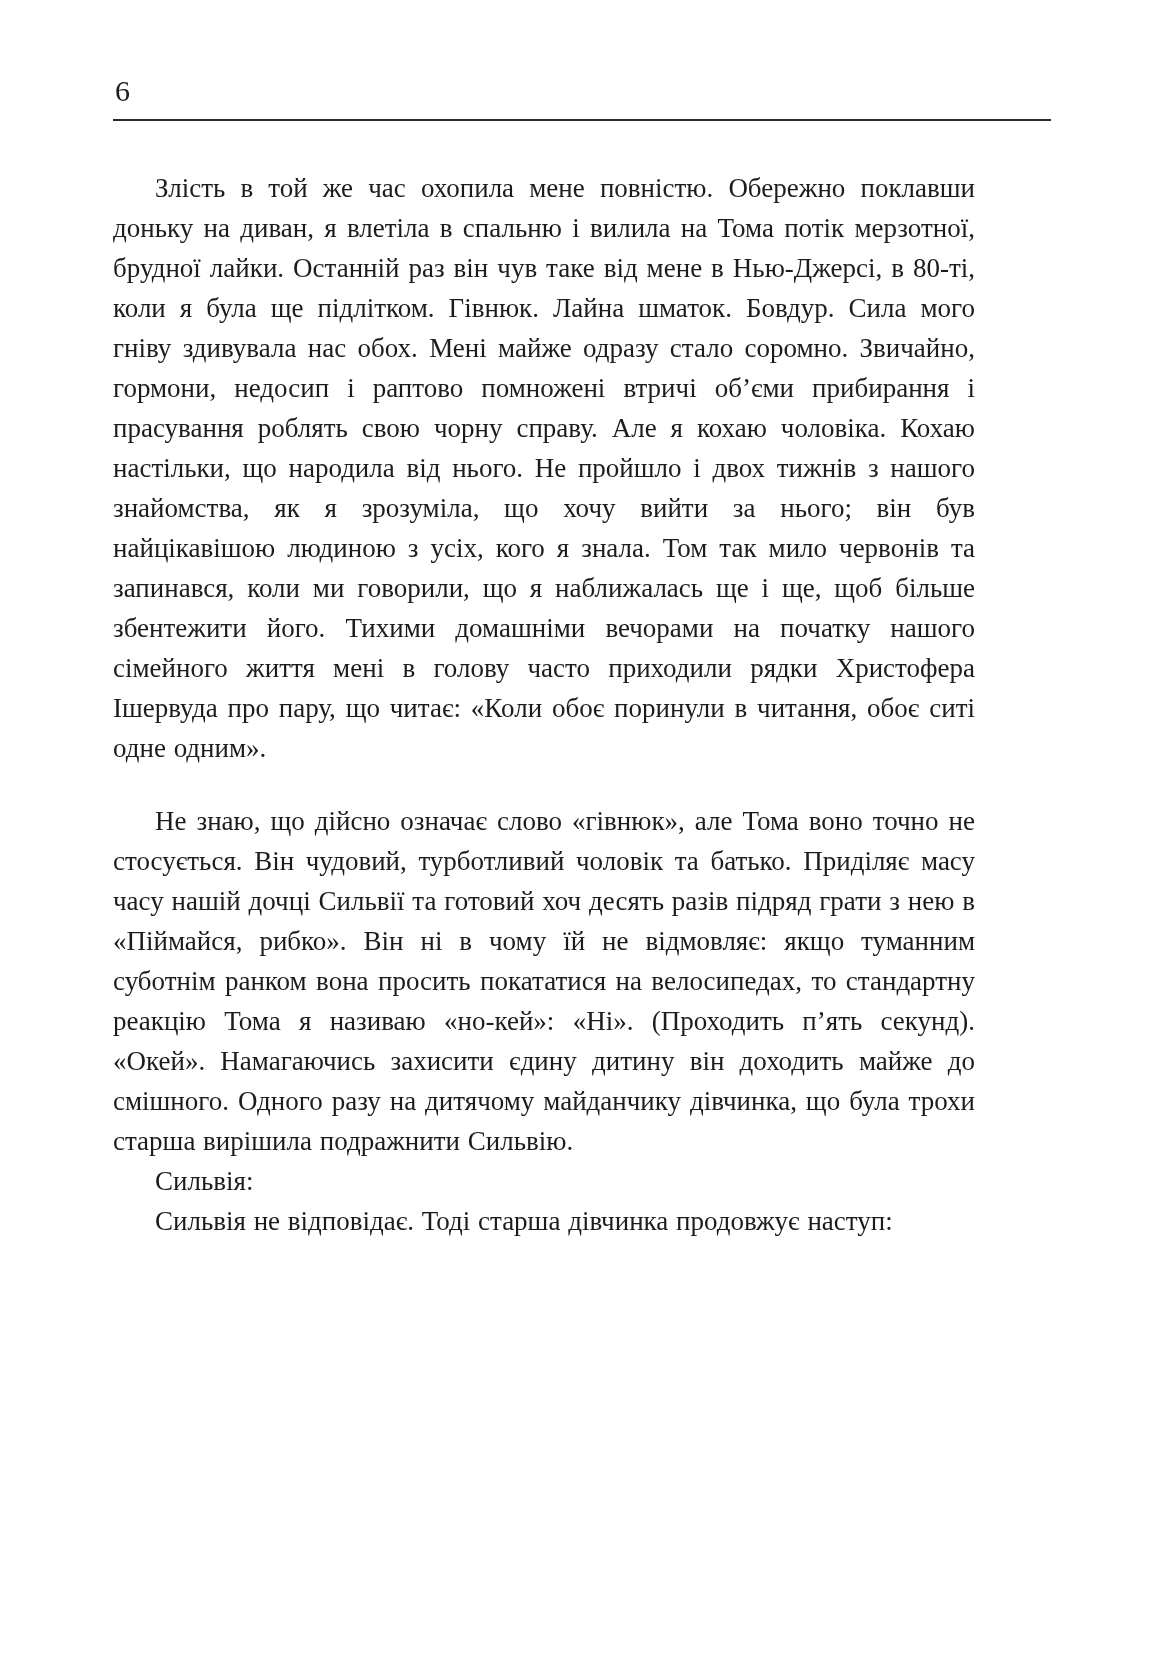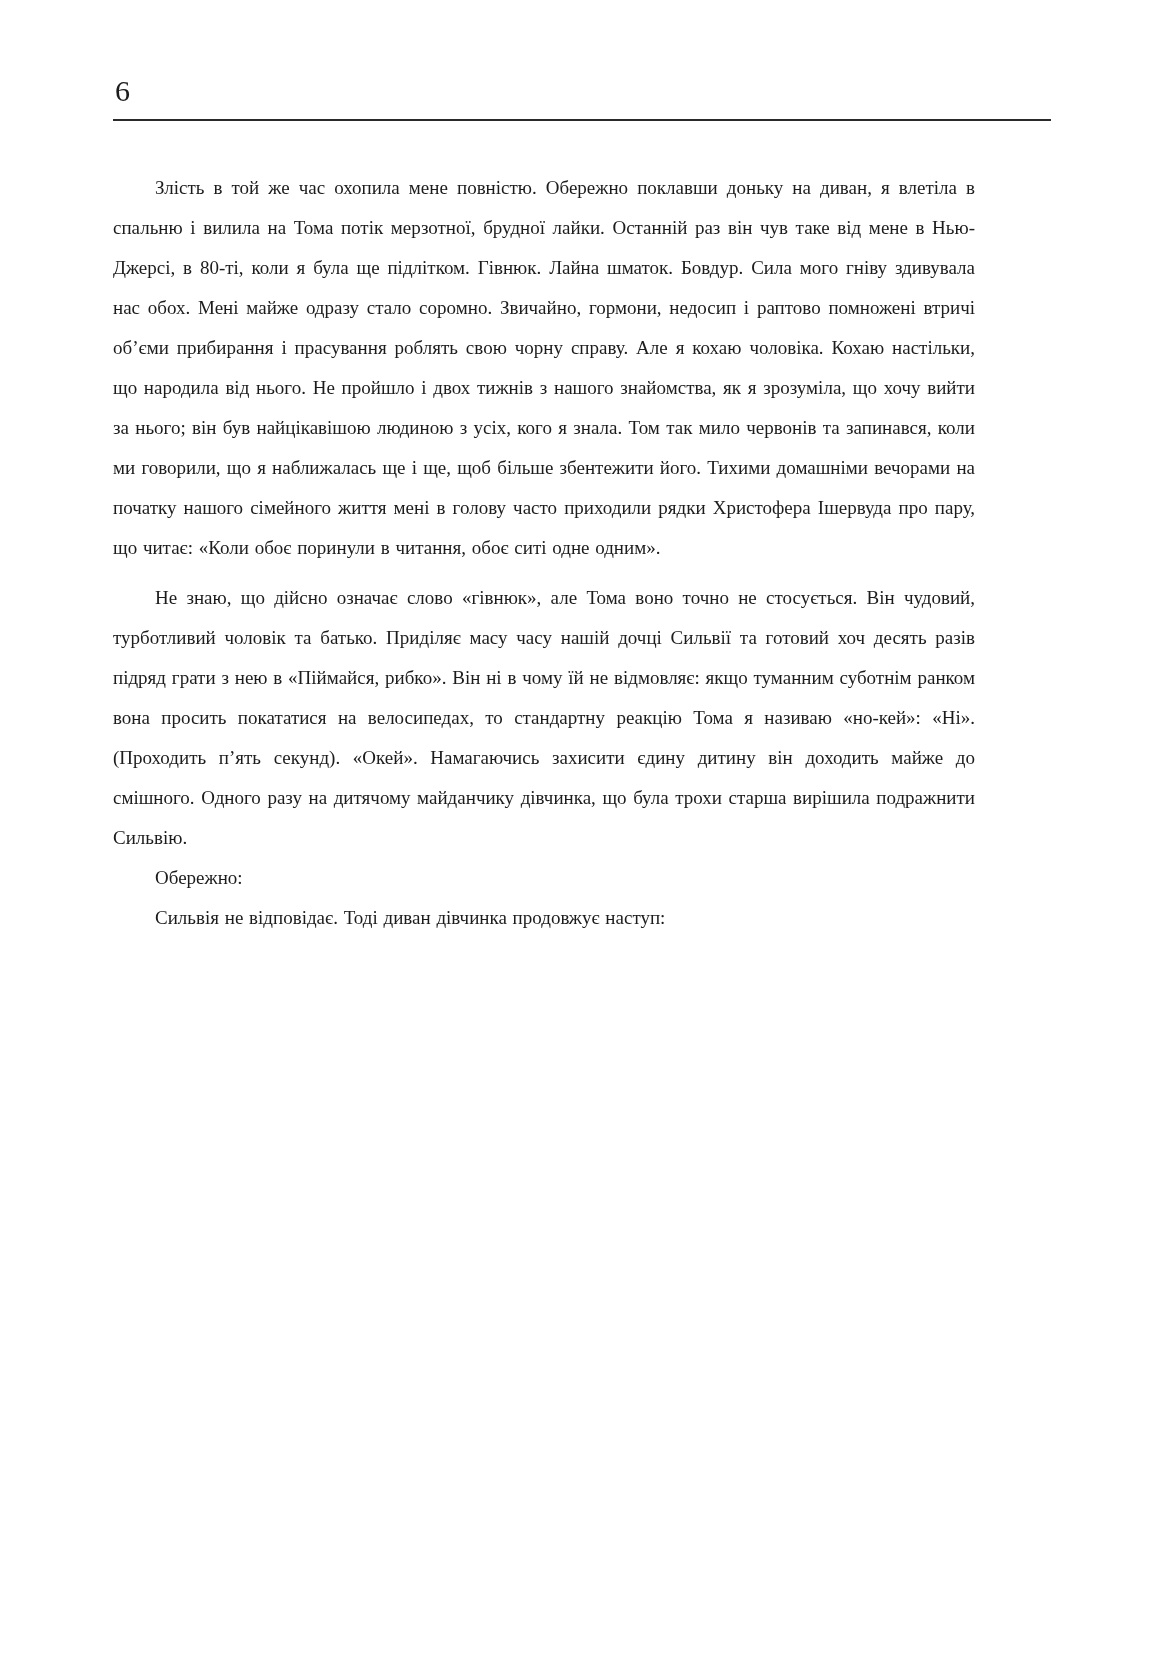--- a/index.html
+++ b/index.html
@@ -24,48 +24,48 @@
   }
   .rule {
     width: 938px;
     border: none;
     border-top: 2px solid #2b2b2b;
     margin: 0;
   }
   .text-block {
     width: 862px;
     margin-top: 47px;
-    font-size: 19px;
+    font-size: 27px;
     line-height: 40px;
     text-align: justify;
     text-justify: inter-word;
   }
   .para {
     margin: 0;
     text-indent: 42px;
     word-spacing: 1px;
   }
   .para.gap-before {
-    margin-top: 10px;
+    margin-top: 33px;
   }
 </style>
 </head>
 <body>
 
 <div class="page">
 
   <div class="page-number">6</div>
 
   <hr class="rule">
 
   <main class="text-block">
 
     <p class="para">Злість в той же час охопила мене повністю. Обережно поклавши доньку на диван, я влетіла в спальню і вилила на Тома потік мерзотної, брудної лайки. Останній раз він чув таке від мене в Нью-Джерсі, в 80-ті, коли я була ще підлітком. Гівнюк. Лайна шматок. Бовдур. Сила мого гніву здивувала нас обох. Мені майже одразу стало соромно. Звичайно, гормони, недосип і раптово помножені втричі об’єми прибирання і прасування роблять свою чорну справу. Але я кохаю чоловіка. Кохаю настільки, що народила від нього. Не пройшло і двох тижнів з нашого знайомства, як я зрозуміла, що хочу вийти за нього; він був найцікавішою людиною з усіх, кого я знала. Том так мило червонів та запинався, коли ми говорили, що я наближалась ще і ще, щоб більше збентежити його. Тихими домашніми вечорами на початку нашого сімейного життя мені в голову часто приходили рядки Христофера Ішервуда про пару, що читає: «Коли обоє поринули в читання, обоє ситі одне одним».</p>
 
     <p class="para gap-before">Не знаю, що дійсно означає слово «гівнюк», але Тома воно точно не стосується. Він чудовий, турботливий чоловік та батько. Приділяє масу часу нашій дочці Сильвії та готовий хоч десять разів підряд грати з нею в «Піймайся, рибко». Він ні в чому їй не відмовляє: якщо туманним суботнім ранком вона просить покататися на велосипедах, то стандартну реакцію Тома я називаю «но-кей»: «Ні». (Проходить п’ять секунд). «Окей». Намагаючись захисити єдину дитину він доходить майже до смішного. Одного разу на дитячому майданчику дівчинка, що була трохи старша вирішила подражнити Сильвію.</p>
 
-    <p class="para">Обережно:</p>
+    <p class="para">Сильвія:</p>
 
 
-    <p class="para">Сильвія не відповідає. Тоді диван дівчинка продовжує наступ:</p>
+    <p class="para">Сильвія не відповідає. Тоді старша дівчинка продовжує наступ:</p>
 
   </main>
 </div>
 
 </body></html>

